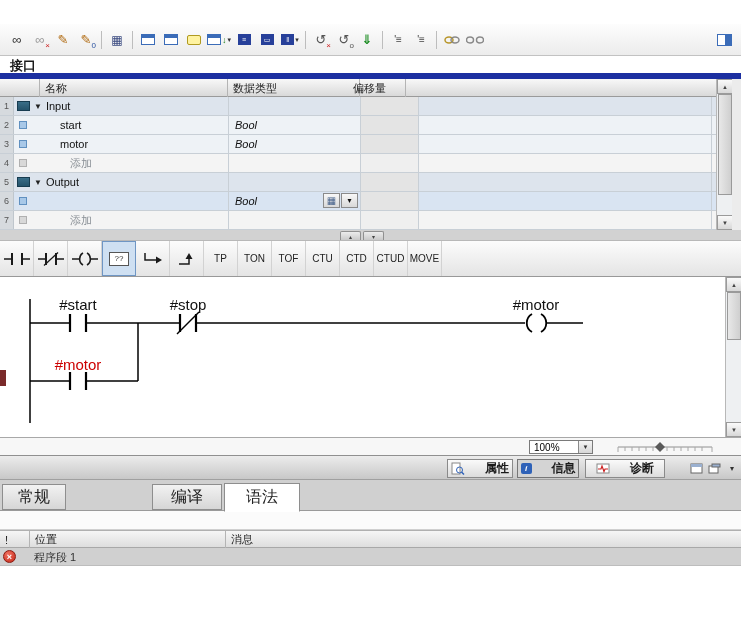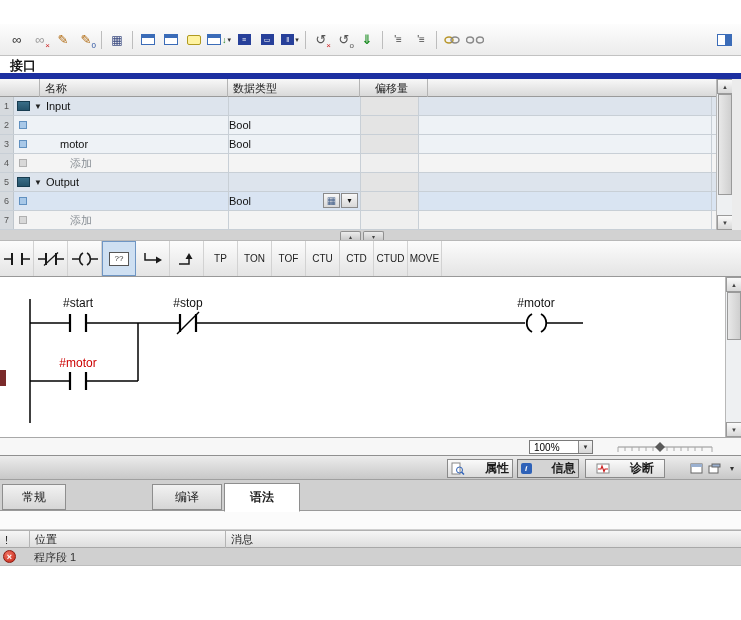--- a/index.html
+++ b/index.html
@@ -33,21 +33,21 @@
   .thead { left:0; top:79px; width:716px; height:18px; background:linear-gradient(#f8f8f8,#d9d9d9);
            border-bottom:1px solid #9a9a9a; }
   .hcell { position:absolute; top:0; height:18px; display:flex; align-items:center; padding-left:5px;
            font-size:11px; color:#222; border-right:1px solid #b4b4b4; }
   .trow { position:absolute; left:0; width:716px; height:19px; border-bottom:1px solid #c8cfd6; }
   .cnum { position:absolute; left:0; width:14px; top:0; bottom:0; background:#d6dade; border-right:1px solid #bfc6cc;
           font-size:9px; color:#555; display:flex; align-items:center; justify-content:center; }
   .cicon { position:absolute; left:14px; width:18px; top:0; bottom:0; display:flex; align-items:center; justify-content:center; }
   .cname { position:absolute; left:32px; width:196px; top:0; bottom:0; display:flex; align-items:center; font-size:11px; color:#111; }
   .ctype { position:absolute; left:228px; width:132px; top:0; bottom:0; border-left:1px solid #c8cfd6;
-           display:flex; align-items:center; font-size:11px; color:#111; }
+           display:flex; align-items:center; padding-left:6px; font-size:11px; color:#111;font-style:italic; }
   .coffs { position:absolute; left:360px; width:58px; top:0; bottom:0; border-left:1px solid #c8cfd6; }
   .ccomm { position:absolute; left:418px; width:294px; top:0; bottom:0; border-left:1px solid #c8cfd6; border-right:1px solid #c8cfd6; }
   .gicon { width:13px; height:10px; background:linear-gradient(#3a6e88,#25536b); border:1px solid #173c50; }
   .varic { width:8px; height:8px; background:#a8c8e8; border:1px solid #6090c0; }
   .addic { width:8px; height:8px; background:#d8d8d8; border:1px solid #b0b0b0; }
   .tri { font-size:8px; color:#222; margin:0 4px 0 2px; }
   .editbox { position:absolute; left:22px; right:2px; top:1px; bottom:1px; background:#fff; border:1px solid #7a8a9a;
              display:flex; align-items:center; padding-left:5px; font-size:11px; }
   .tbtn2 { position:absolute; top:1px; width:17px; height:15px; border:1px solid #8a8a8a;
            background:linear-gradient(#f8f8f8,#d8d8d8); font-size:8px; display:flex; align-items:center; justify-content:center; }
@@ -68,21 +68,21 @@
   
   .instr { left:0; top:240px; width:741px; height:37px; background:linear-gradient(#fcfcfc,#e4e4e4);
            border-top:1px solid #b8b8b8; border-bottom:1px solid #989898; display:flex; }
   .ibtn { width:34px; display:flex; align-items:center; justify-content:center; border-right:1px solid #d2d2d2;
           font-size:10px; color:#222; }
   .ibtn.sel { background:#cfe0f2; border:1px solid #6f96c4; }
   .qbox { width:20px; height:14px; border:1px solid #555; font-size:8px; color:#333; display:flex; align-items:center; justify-content:center; background:#fff; }
 
   
   .ladder { left:0; top:277px; width:725px; height:160px; background:#fff; }
-  .lbl { position:absolute; width:56px; text-align:center; font-size:12px; color:#111; }
+  .lbl { position:absolute; width:56px; text-align:center; font-size:15px; color:#111; }
   .netmark { left:0; top:370px; width:6px; height:16px; background:#7a2a2a; }
 
   
   .zoombar { left:0; top:437px; width:741px; height:18px; background:#f7f7f7; border-top:1px solid #a8a8a8; }
   .zoomsel { position:absolute; left:529px; top:2px; width:64px; height:14px; background:#fff; border:1px solid #7a7a7a;
              font-size:10px; display:flex; align-items:center; }
   .zoomsel .zval { flex:1; padding-left:4px; }
   .zoomsel .zbtn { width:14px; height:100%; background:linear-gradient(#f4f4f4,#d6d6d6); border-left:1px solid #8a8a8a;
                    font-size:6px; display:flex; align-items:center; justify-content:center; color:#333; }
 
@@ -92,22 +92,22 @@
   .ptab { position:absolute; top:3px; height:19px; border:1px solid #8a8a8a; background:linear-gradient(#fafafa,#dcdcdc);
           display:flex; align-items:center; justify-content:center; gap:20px; font-size:12px; font-weight:bold; color:#1a1a1a; }
   .ptab.pressed { background:#d4d4d4; border-color:#777; }
   .infic { width:11px; height:11px; background:#2f62b8; color:#fff; border-radius:2px; font-size:8px; font-weight:bold;
            display:flex; align-items:center; justify-content:center; font-style:italic; }
   .wbtn { position:absolute; top:5px; width:16px; height:15px; display:flex; align-items:center; justify-content:center; }
 
   
   .rtabrow { left:0; top:480px; width:741px; height:31px; background:#d0d0d0; border-bottom:1px solid #9a9a9a; }
   .rtab { position:absolute; top:4px; height:26px; border:1px solid #8e8e8e; background:linear-gradient(#f2f2f2,#d6d6d6);
-          display:flex; align-items:center; justify-content:center; font-size:12px; color:#222; }
-  .rtab.active { top:3px; height:29px; background:#fff; font-weight:bold; border-bottom:1px solid #fff; z-index:2; }
+          display:flex; align-items:center; justify-content:center; font-size:16px; color:#222; }
+  .rtab.active { top:3px; height:29px; background:#fff; font-weight:normal; border-bottom:1px solid #fff; z-index:2; }
   .strip2 { left:0; top:511px; width:741px; height:19px; background:#fbfbfb; border-bottom:1px solid #d0d0d0; }
 
   
   .mhdr { left:0; top:530px; width:741px; height:18px; background:linear-gradient(#f6f6f6,#dedede);
           border-top:1px solid #b0b0b0; border-bottom:1px solid #a8a8a8; }
   .mhcell { position:absolute; top:0; height:17px; display:flex; align-items:center; padding-left:5px;
             font-size:11px; color:#222; border-right:1px solid #b4b4b4; }
   .mrow { left:0; top:548px; width:741px; height:18px; background:#d0d0d0; border-bottom:1px solid #bdbdbd; }
   .erric { position:absolute; left:3px; top:2px; width:13px; height:13px; border-radius:50%;
            background:radial-gradient(circle at 35% 30%,#f07060,#c62818); border:1px solid #8a1a10;
@@ -208,21 +208,21 @@
       </div>
   </div>
 
   <div class="abs iftitle">接口</div>
   <div class="abs bluebar"></div>
 
   <div class="abs thead">
     <div class="hcell" style="left:0;width:40px"></div>
     <div class="hcell" style="left:228px;width:132px">数据类型</div>
     <div class="hcell" style="left:40px;width:188px">名称</div>
-    <div class="hcell" style="left:370px;width:58px">偏移量</div>
+    <div class="hcell" style="left:348px;width:58px">偏移量</div>
   </div>
 
   <div class="trow" style="top:97px;background:#dde4ed">
     <div class="cnum">1</div>
     <div class="cicon">
         <span class="gicon"></span>
       </div>
     <div class="cname">
         <span class="tri">▼</span>
         <span>Input</span>
@@ -230,20 +230,21 @@
     <div class="ctype"></div>
     <div class="coffs" style="background:#e4e4e4"></div>
     <div class="ccomm"></div>
   </div>
 
   <div class="trow" style="top:116px;background:#eef2f6">
     <div class="cnum">2</div>
     <div class="cicon">
         <span class="varic"></span>
       </div>
+    <div class="cname" style="padding-left:28px">start</div>
     <div class="ctype">Bool</div>
     <div class="coffs" style="background:#e4e4e4"></div>
     <div class="ccomm"></div>
   </div>
 
   <div class="trow" style="top:135px;background:#eef2f6">
     <div class="cnum">3</div>
     <div class="cicon">
         <span class="varic"></span>
       </div>

